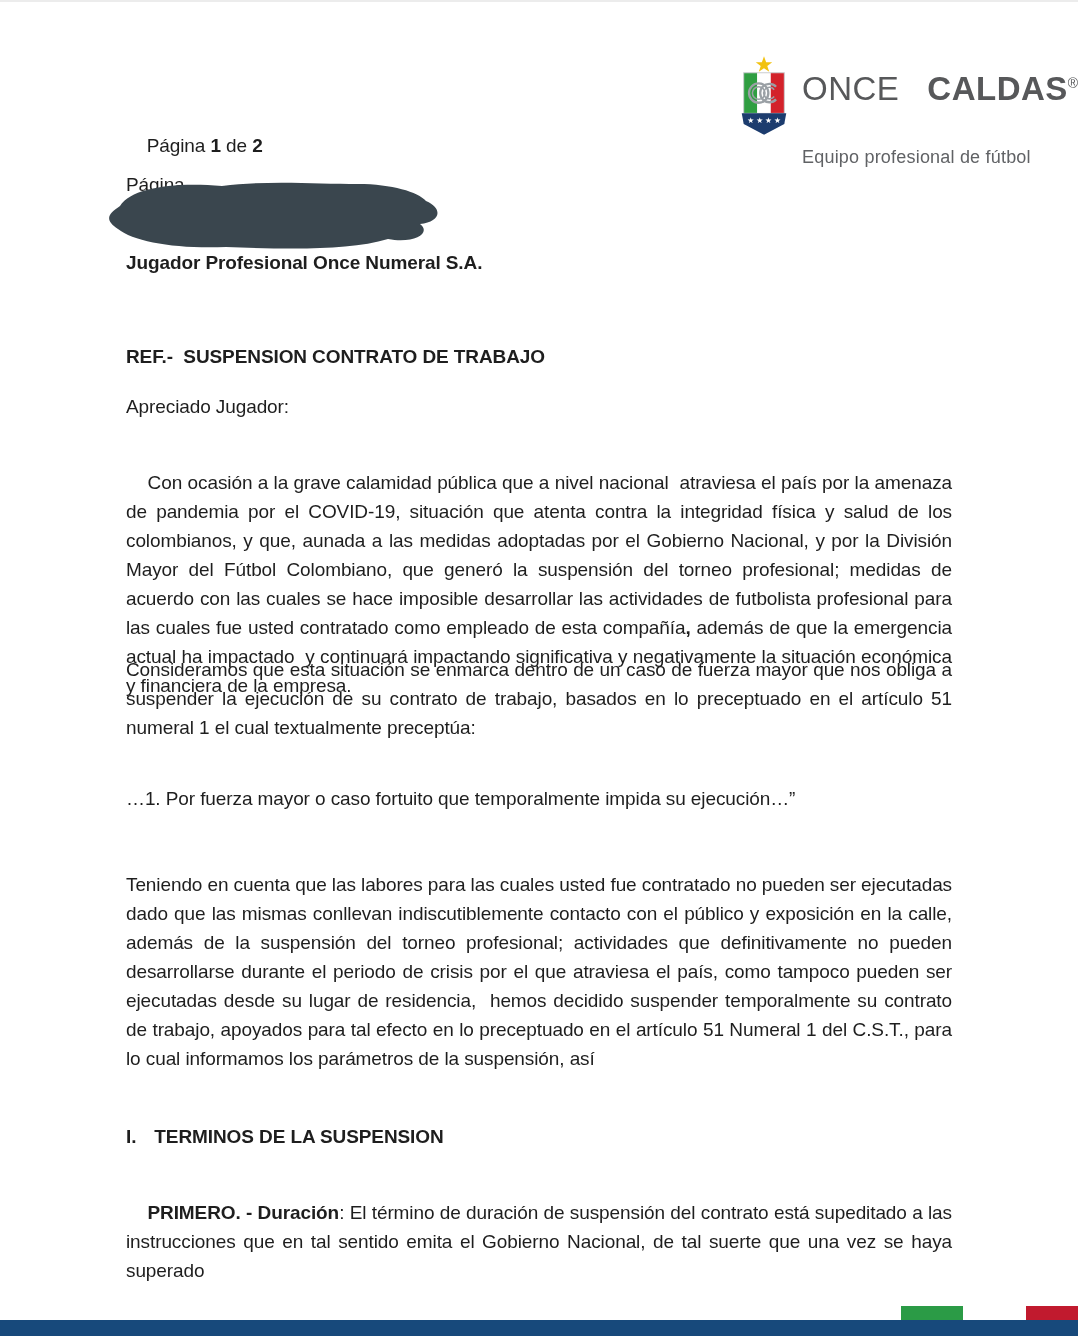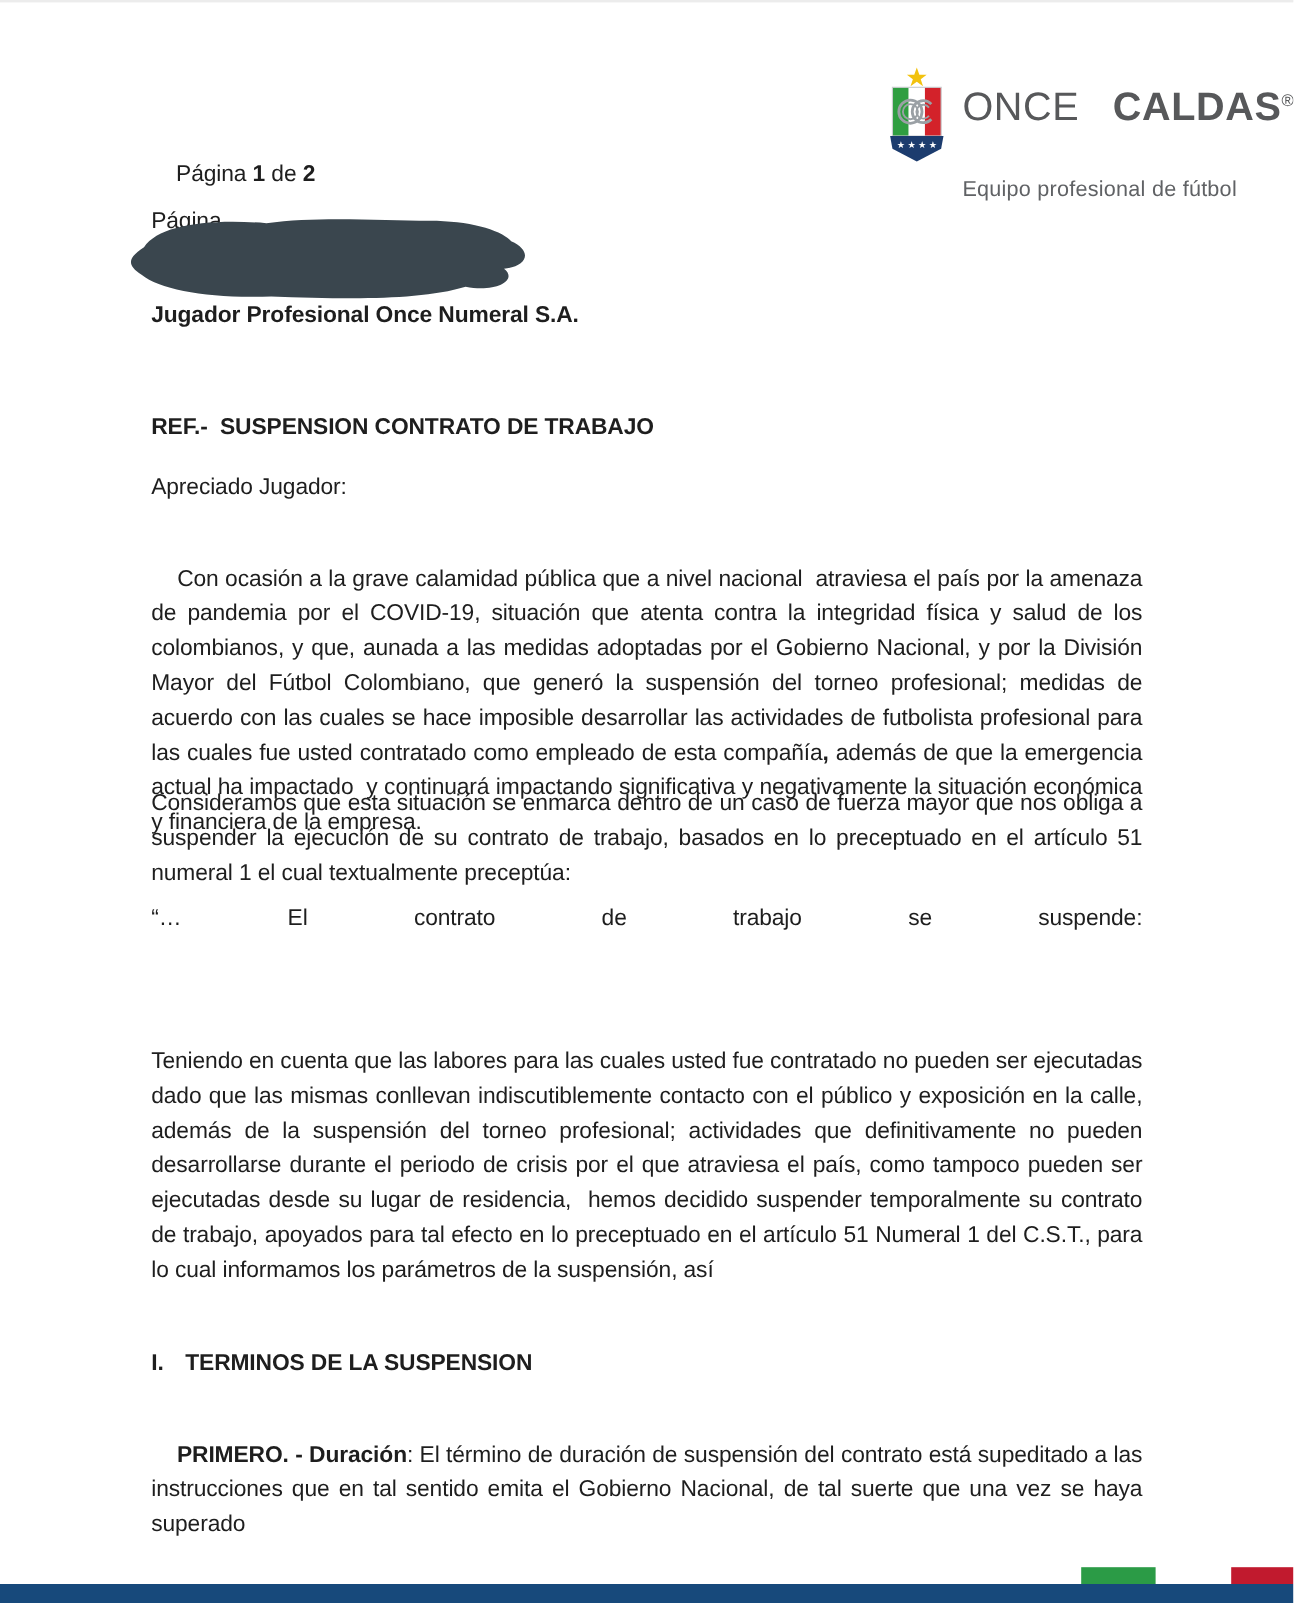--- a/index.html
+++ b/index.html
@@ -97,21 +97,21 @@
 
   <div class="abs col ref bold pre">REF.-  SUSPENSION CONTRATO DE TRABAJO</div>
   <div class="abs col greeting">Apreciado Jugador:</div>
 
   <div class="abs col p1 justify">
     <span>Con ocasión a la grave calamidad pública que a nivel nacional  atraviesa el país por la amenaza de pandemia por el COVID-19, situación que atenta contra la integridad física y salud de los colombianos, y que, aunada a las medidas adoptadas por el Gobierno Nacional, y por la División Mayor del Fútbol Colombiano, que generó la suspensión del torneo profesional; medidas de acuerdo con las cuales se hace imposible desarrollar las actividades de futbolista profesional para las cuales fue usted contratado como empleado de esta compañía</span><span class="bold">,</span><span> además de que la emergencia actual ha impactado  y continuará impactando significativa y negativamente la situación económica y financiera de la empresa.</span>
   </div>
 
   <div class="abs col p2 justify">Consideramos que esta situación se enmarca dentro de un caso de fuerza mayor que nos obliga a suspender la ejecución de su contrato de trabajo, basados en lo preceptuado en el artículo 51 numeral 1 el cual textualmente preceptúa:</div>
 
-  <div class="abs col quote1">“… El contrato de trabajo se suspende:</div>
+  <div class="abs col quote2">…1. Por fuerza mayor o caso fortuito que temporalmente impida su ejecución…”</div>
 
   <div class="abs col p3 justify">Teniendo en cuenta que las labores para las cuales usted fue contratado no pueden ser ejecutadas dado que las mismas conllevan indiscutiblemente contacto con el público y exposición en la calle, además de la suspensión del torneo profesional; actividades que definitivamente no pueden desarrollarse durante el periodo de crisis por el que atraviesa el país, como tampoco pueden ser ejecutadas desde su lugar de residencia,  hemos decidido suspender temporalmente su contrato de trabajo, apoyados para tal efecto en lo preceptuado en el artículo 51 Numeral 1 del C.S.T., para lo cual informamos los parámetros de la suspensión, así</div>
 
   <div class="abs col heading">
     <span class="numeral">I.</span><span>TERMINOS DE LA SUSPENSION</span>
   </div>
 
   <div class="abs col primero justify">
     <span class="bold">PRIMERO. - Duración</span><span>: El término de duración de suspensión del contrato está supeditado a las instrucciones que en tal sentido emita el Gobierno Nacional, de tal suerte que una vez se haya superado</span>
   </div>

